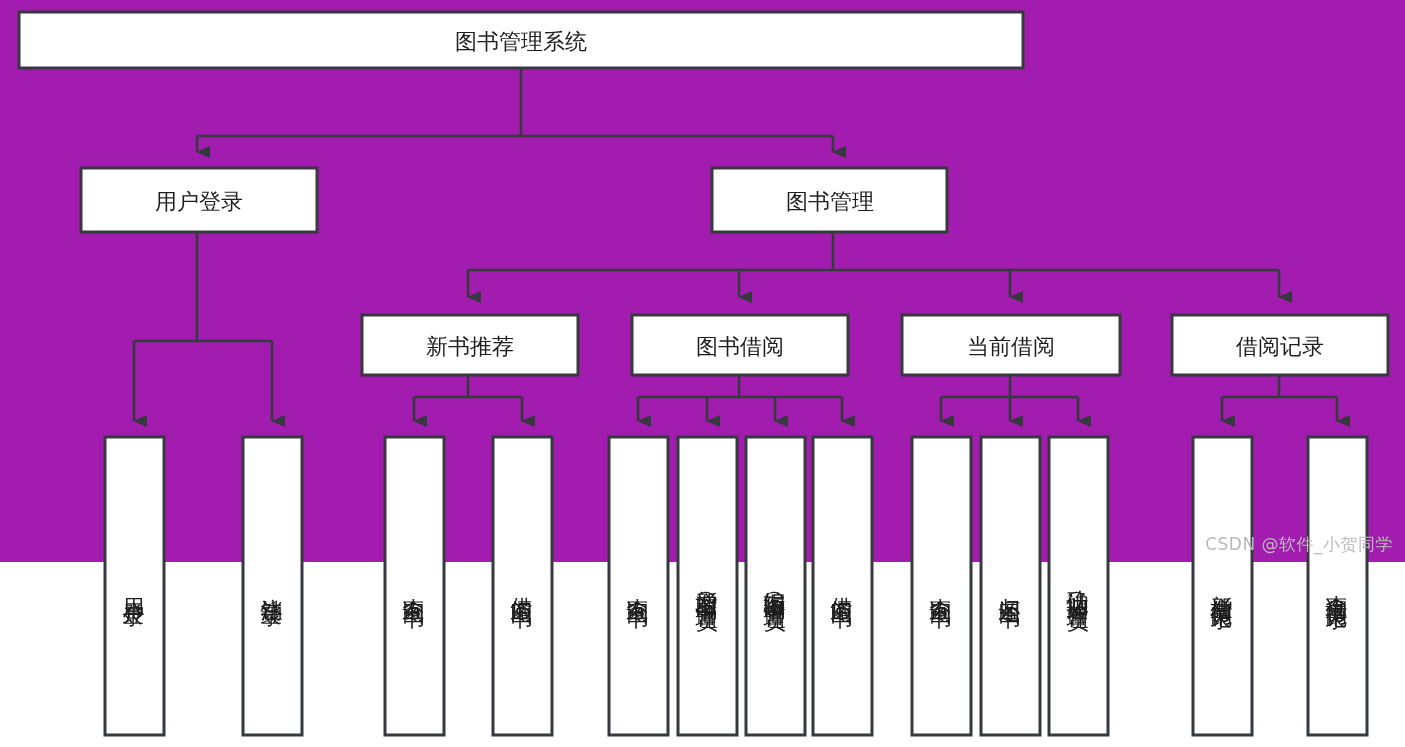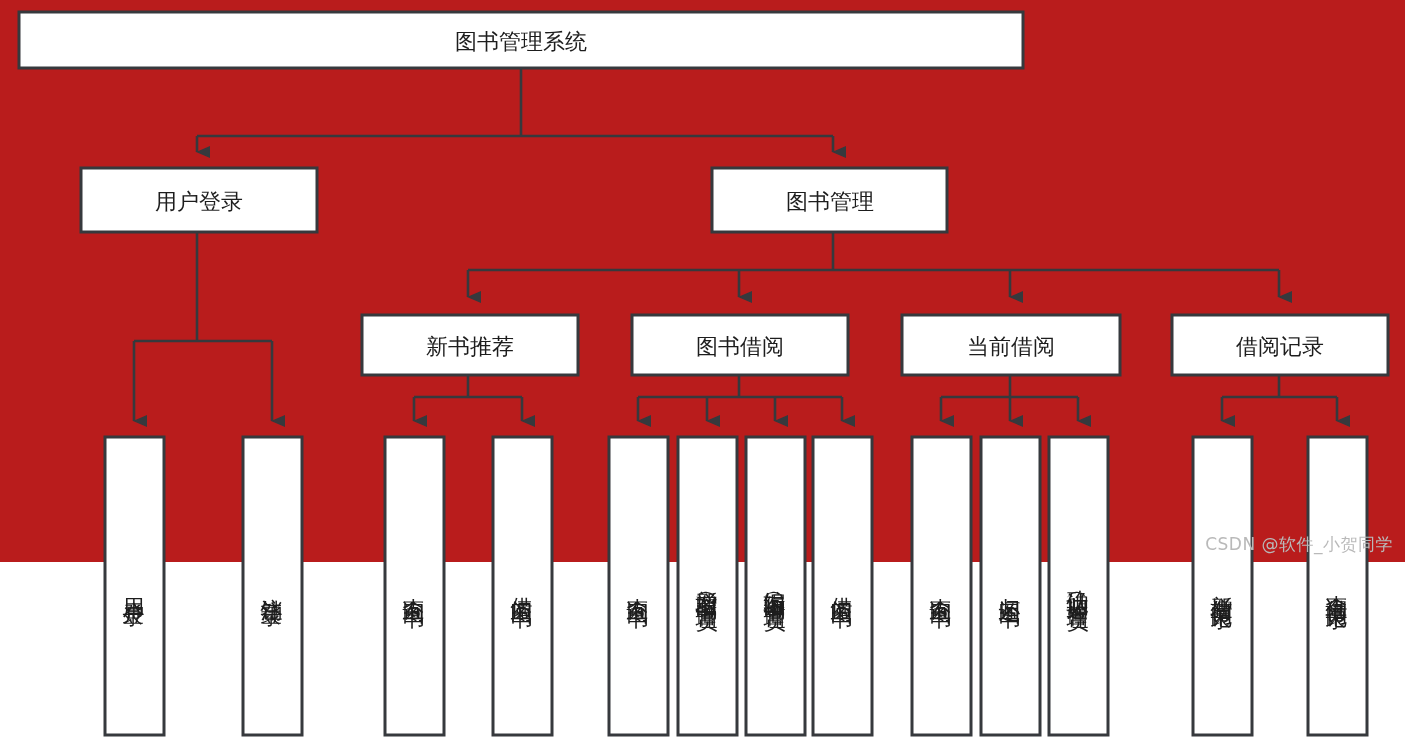--- a/index.html
+++ b/index.html
@@ -11,21 +11,21 @@
   body {
     width: 1405px;
     height: 747px;
     font-family: "DejaVu Sans", "Liberation Sans", sans-serif;
     overflow: hidden;
   }
   #diagram-root {
     position: relative;
     width: 1405px;
     height: 562px;
-    background: #b91c1c;
+    background: #a21caf;
   }
   svg#flow-svg {
     display: block;
     width: 1405px;
     height: 747px;
   }
   .node-rect {
     fill: #ffffff;
     stroke: #36393d;
     stroke-width: 3;

